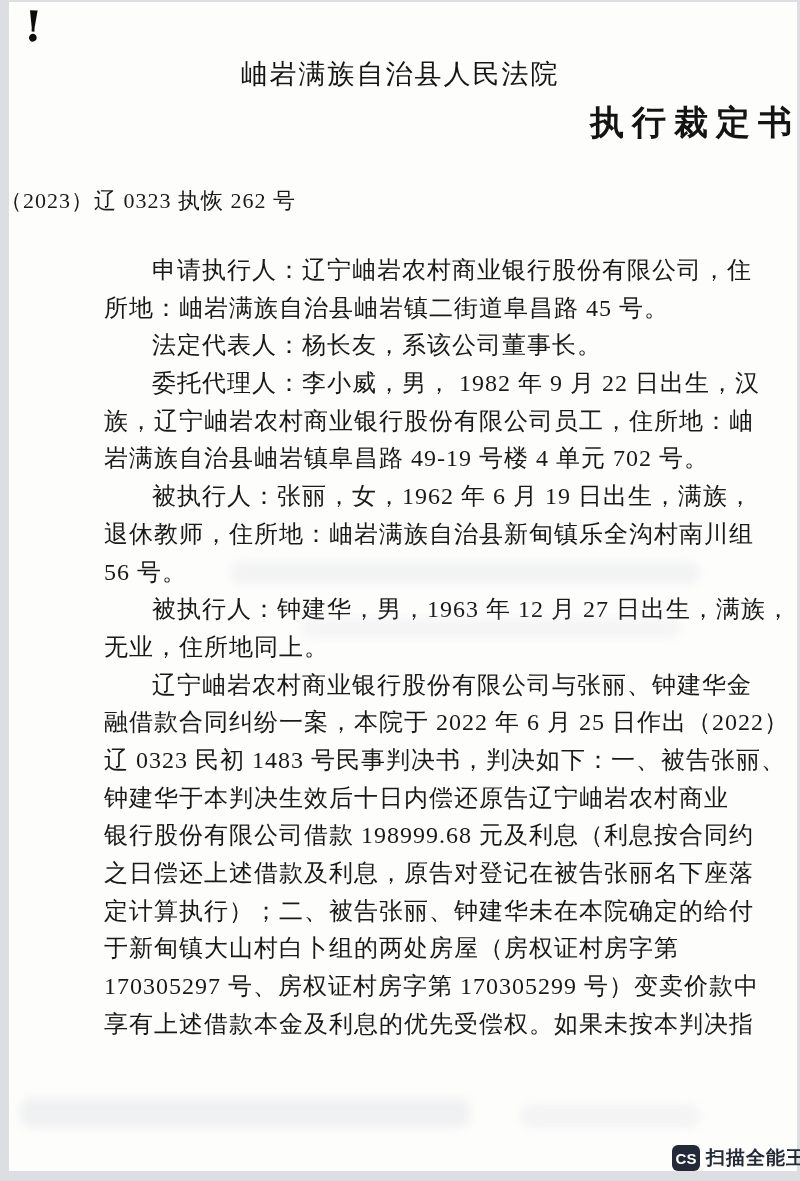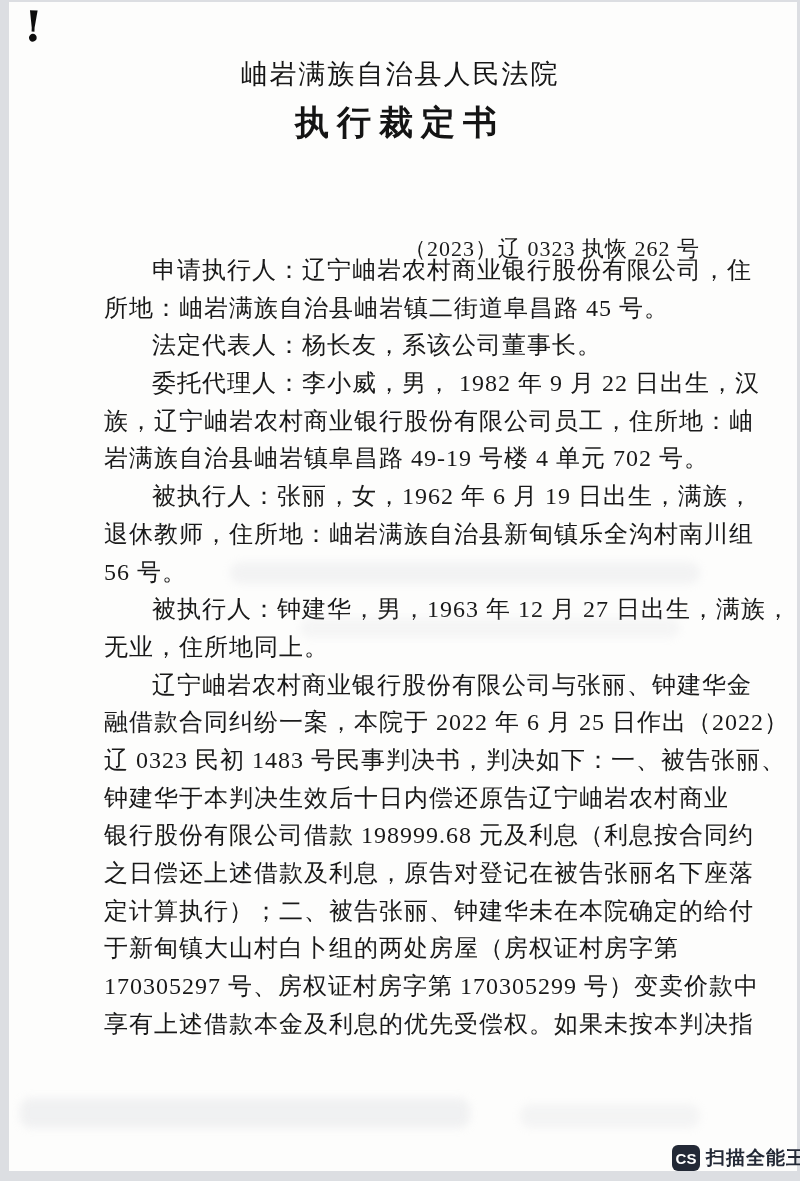--- a/index.html
+++ b/index.html
@@ -29,30 +29,29 @@
     font-family: "DejaVu Serif", serif;
   }
   .court {
     position: absolute; top: 56px; left: 0; width: 800px;
     text-align: center;
     font-size: 27px; font-weight: 400; letter-spacing: 2px;
     color: #161616;
   }
   .doctitle {
     position: absolute; top: 100px; left: 0; width: 800px;
-    text-align: center;
+    text-align: right;
     font-size: 34px; font-weight: 600; letter-spacing: 8px;
     color: #141414;
   }
   .caseno {
     position: absolute; top: 186px; left: 0; width: 700px;
-    text-align: right;
+    text-align: left;
     font-size: 22px; letter-spacing: 1px;
     color: #1a1a1a;
-    margin-top: 48px;
   }
   .bodytext {
     position: absolute; top: 252px; left: 104px; width: 620px;
   }
   .line {
     display: block;
     height: 37.7px; line-height: 37.7px;
     font-size: 24px; letter-spacing: 1px;
     white-space: nowrap;
     color: #191919;

